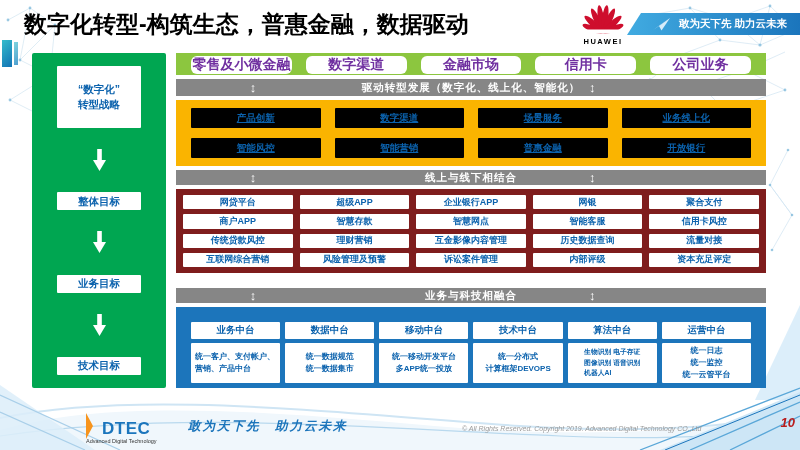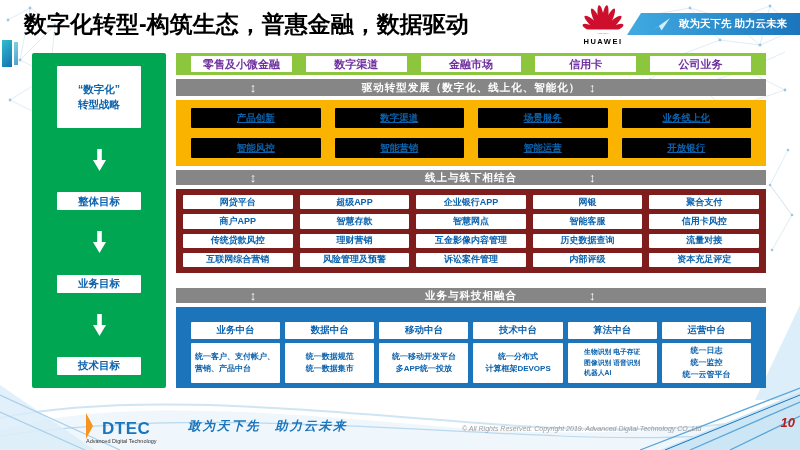--- a/index.html
+++ b/index.html
@@ -30,21 +30,21 @@
     display:flex;flex-direction:column;align-items:center;justify-content:center;text-align:center;line-height:1.45;}
   .sbox.tall{height:62px;}
   .sbox.short{height:18px;}
   .sarrow{width:13px;height:22px;display:block;}
 
   
   .main{position:absolute;left:176px;top:53px;width:590px;height:335px;z-index:2;}
   .row{position:absolute;left:0;width:100%;box-sizing:border-box;}
 
   .band-green{top:0;height:22px;background:#8CC63F;display:grid;grid-template-columns:repeat(5,1fr);gap:14px;padding:3px 15px;}
-  .bl-box{background:#fff;border-radius:0;color:#7030A0;font-weight:bold;font-size:11px;display:flex;align-items:center;justify-content:center;white-space:nowrap;}
+  .bl-box{background:#fff;border-radius:6px;color:#7030A0;font-weight:bold;font-size:14px;display:flex;align-items:center;justify-content:center;white-space:nowrap;}
 
   .graybar{background:#868686;color:#fff;display:flex;align-items:center;justify-content:center;font-size:10.5px;font-weight:bold;letter-spacing:1px;}
   .gb1{top:26px;height:17px;}
   .gb2{top:117px;height:15px;}
   .gb3{top:235px;height:15px;}
   .ud{position:absolute;top:50%;transform:translateY(-52%);font-size:13px;font-weight:bold;color:#fff;line-height:1;}
   .ud.l{left:12.5%;}
   .ud.r{left:70%;}
 
   .yellow{top:47px;height:66px;background:#FAB400;display:grid;grid-template-columns:repeat(4,1fr);grid-template-rows:1fr 1fr;gap:10px 14px;padding:8px 15px;}
@@ -200,21 +200,21 @@
     <span class="ud r">↕</span>
   </div>
 
   <div class="row yellow">
     <div class="y-box">产品创新</div>
     <div class="y-box">数字渠道</div>
     <div class="y-box">场景服务</div>
     <div class="y-box">业务线上化</div>
     <div class="y-box">智能风控</div>
     <div class="y-box">智能营销</div>
-    <div class="y-box">智能运营</div>
+    <div class="y-box">普惠金融</div>
     <div class="y-box">开放银行</div>
   </div>
 
   <div class="row graybar gb2">
     <span class="ud l">↕</span>
     <span>线上与线下相结合</span>
     <span class="ud r">↕</span>
   </div>
 
   <div class="row blue1">

